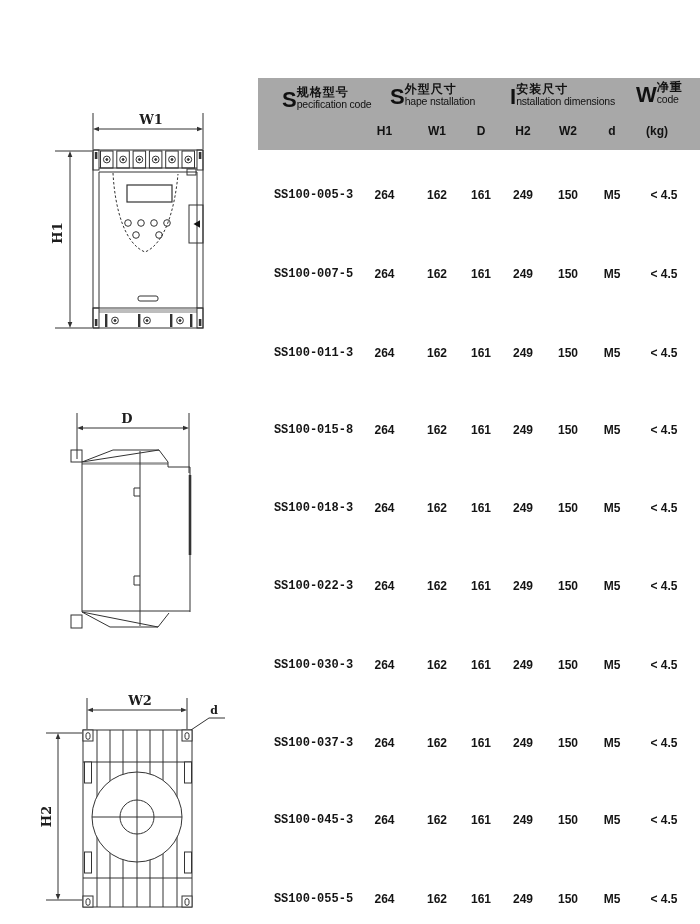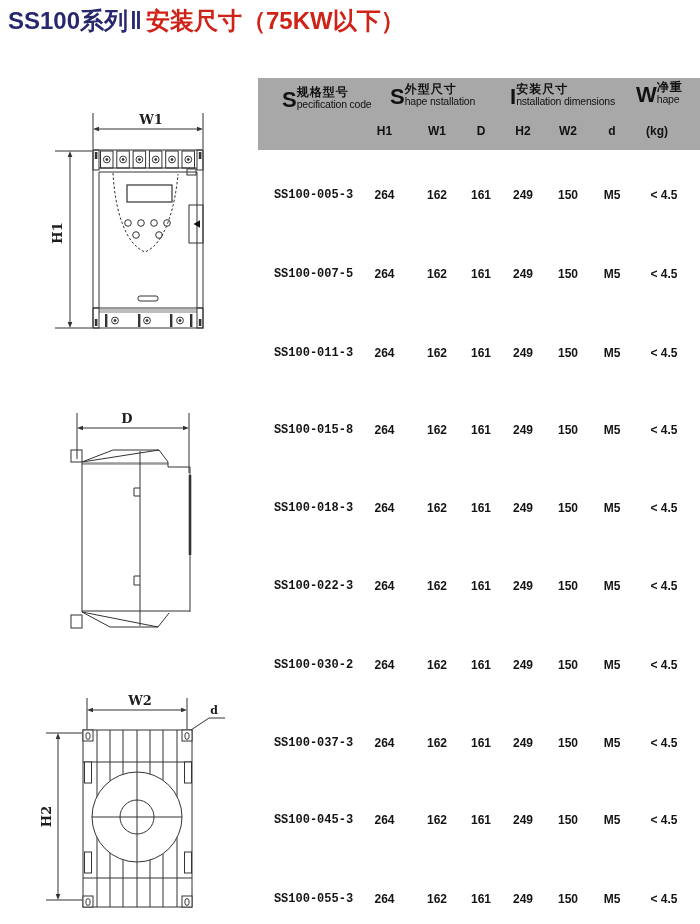--- a/index.html
+++ b/index.html
@@ -29,23 +29,20 @@
   .c.code{padding-left:14px;font-family:Liberation Mono, monospace;}
   .c.last{padding-right:4px;}
   .subc{font-size:12px;font-weight:bold;text-align:center;color:#111;}
   .subc.last{padding-right:18px;}
 </style>
 </head>
 <body>
 
 <div class="page">
 
-  <div class="title">
-    <span class="t-series">SS100系列</span><span class="t-sep">‖</span><span class="t-sub">安装尺寸（75KW以下）</span>
-  </div>
 
   <svg class="drawing" style="left:28px;top:92px" width="190" height="258" viewBox="0 0 190 258">
     <g stroke="#333" stroke-width="1" fill="none">
 
       <line x1="65" y1="21" x2="65" y2="57"></line>
         <line x1="175" y1="21" x2="175" y2="57"></line>
       <line x1="71" y1="37" x2="169" y2="37"></line>
       <polygon points="65,37 71,34.7 71,39.3" fill="#333" stroke="none"></polygon>
       <polygon points="175,37 169,34.7 169,39.3" fill="#333" stroke="none"></polygon>
 
@@ -228,21 +225,21 @@
       <span class="hbig">I</span>
       <span class="hstack">
         <span class="hzh">安装尺寸</span>
         <span class="hen">nstallation dimensions</span>
       </span>
     </div>
     <div class="hgroup" style="left:378px;top:3px">
       <span class="hbig">W</span>
       <span class="hstack">
         <span class="hzh">净重</span>
-        <span class="hen">hape</span>
+        <span class="hen">code</span>
       </span>
     </div>
     <div class="cols">
       <div class="subc"></div>
       <div class="subc">H1</div>
       <div class="subc">W1</div>
       <div class="subc">D</div>
       <div class="subc">H2</div>
       <div class="subc">W2</div>
       <div class="subc">d</div>
@@ -304,21 +301,21 @@
     <div class="c code">SS100-022-3</div>
     <div class="c">264</div>
     <div class="c">162</div>
     <div class="c">161</div>
     <div class="c">249</div>
     <div class="c">150</div>
     <div class="c">M5</div>
     <div class="c last">&lt; 4.5</div>
   </div>
   <div class="trow" style="top:658px">
-    <div class="c code">SS100-030-2</div>
+    <div class="c code">SS100-030-3</div>
     <div class="c">264</div>
     <div class="c">162</div>
     <div class="c">161</div>
     <div class="c">249</div>
     <div class="c">150</div>
     <div class="c">M5</div>
     <div class="c last">&lt; 4.5</div>
   </div>
   <div class="trow" style="top:736px">
     <div class="c code">SS100-037-3</div>
@@ -334,21 +331,21 @@
     <div class="c code">SS100-045-3</div>
     <div class="c">264</div>
     <div class="c">162</div>
     <div class="c">161</div>
     <div class="c">249</div>
     <div class="c">150</div>
     <div class="c">M5</div>
     <div class="c last">&lt; 4.5</div>
   </div>
   <div class="trow" style="top:892px">
-    <div class="c code">SS100-055-3</div>
+    <div class="c code">SS100-055-5</div>
     <div class="c">264</div>
     <div class="c">162</div>
     <div class="c">161</div>
     <div class="c">249</div>
     <div class="c">150</div>
     <div class="c">M5</div>
     <div class="c last">&lt; 4.5</div>
   </div>
 
 </div>

